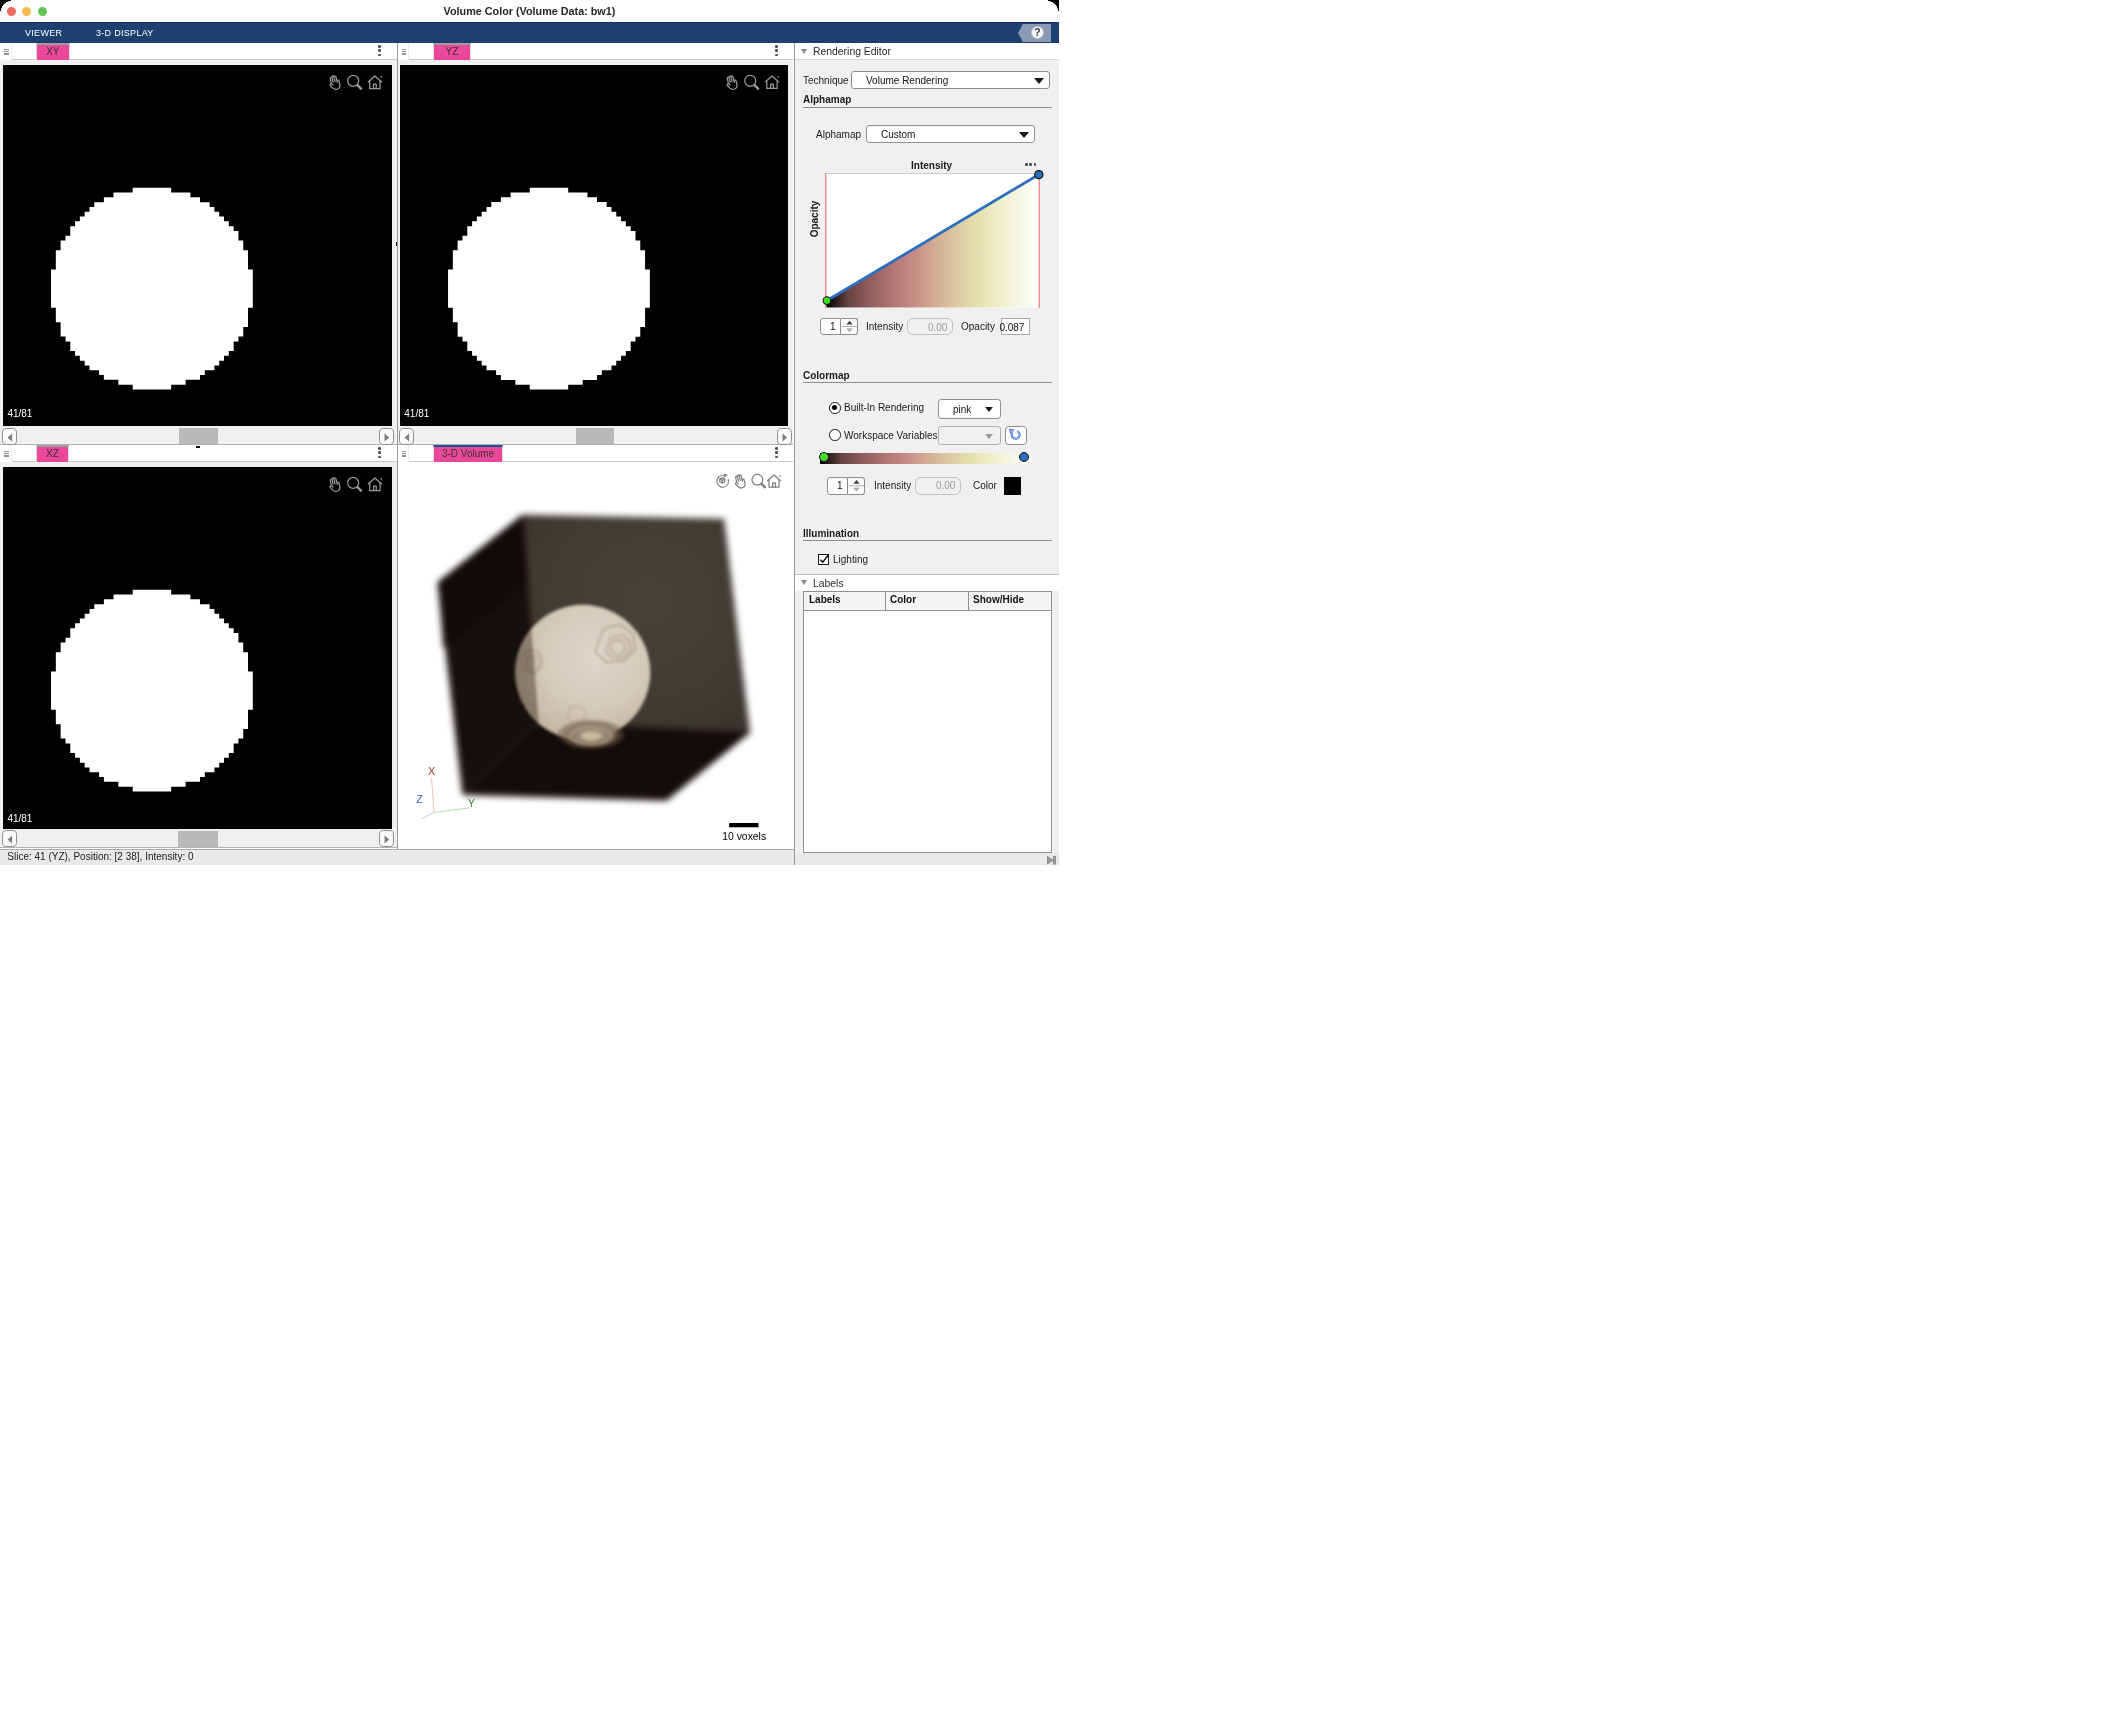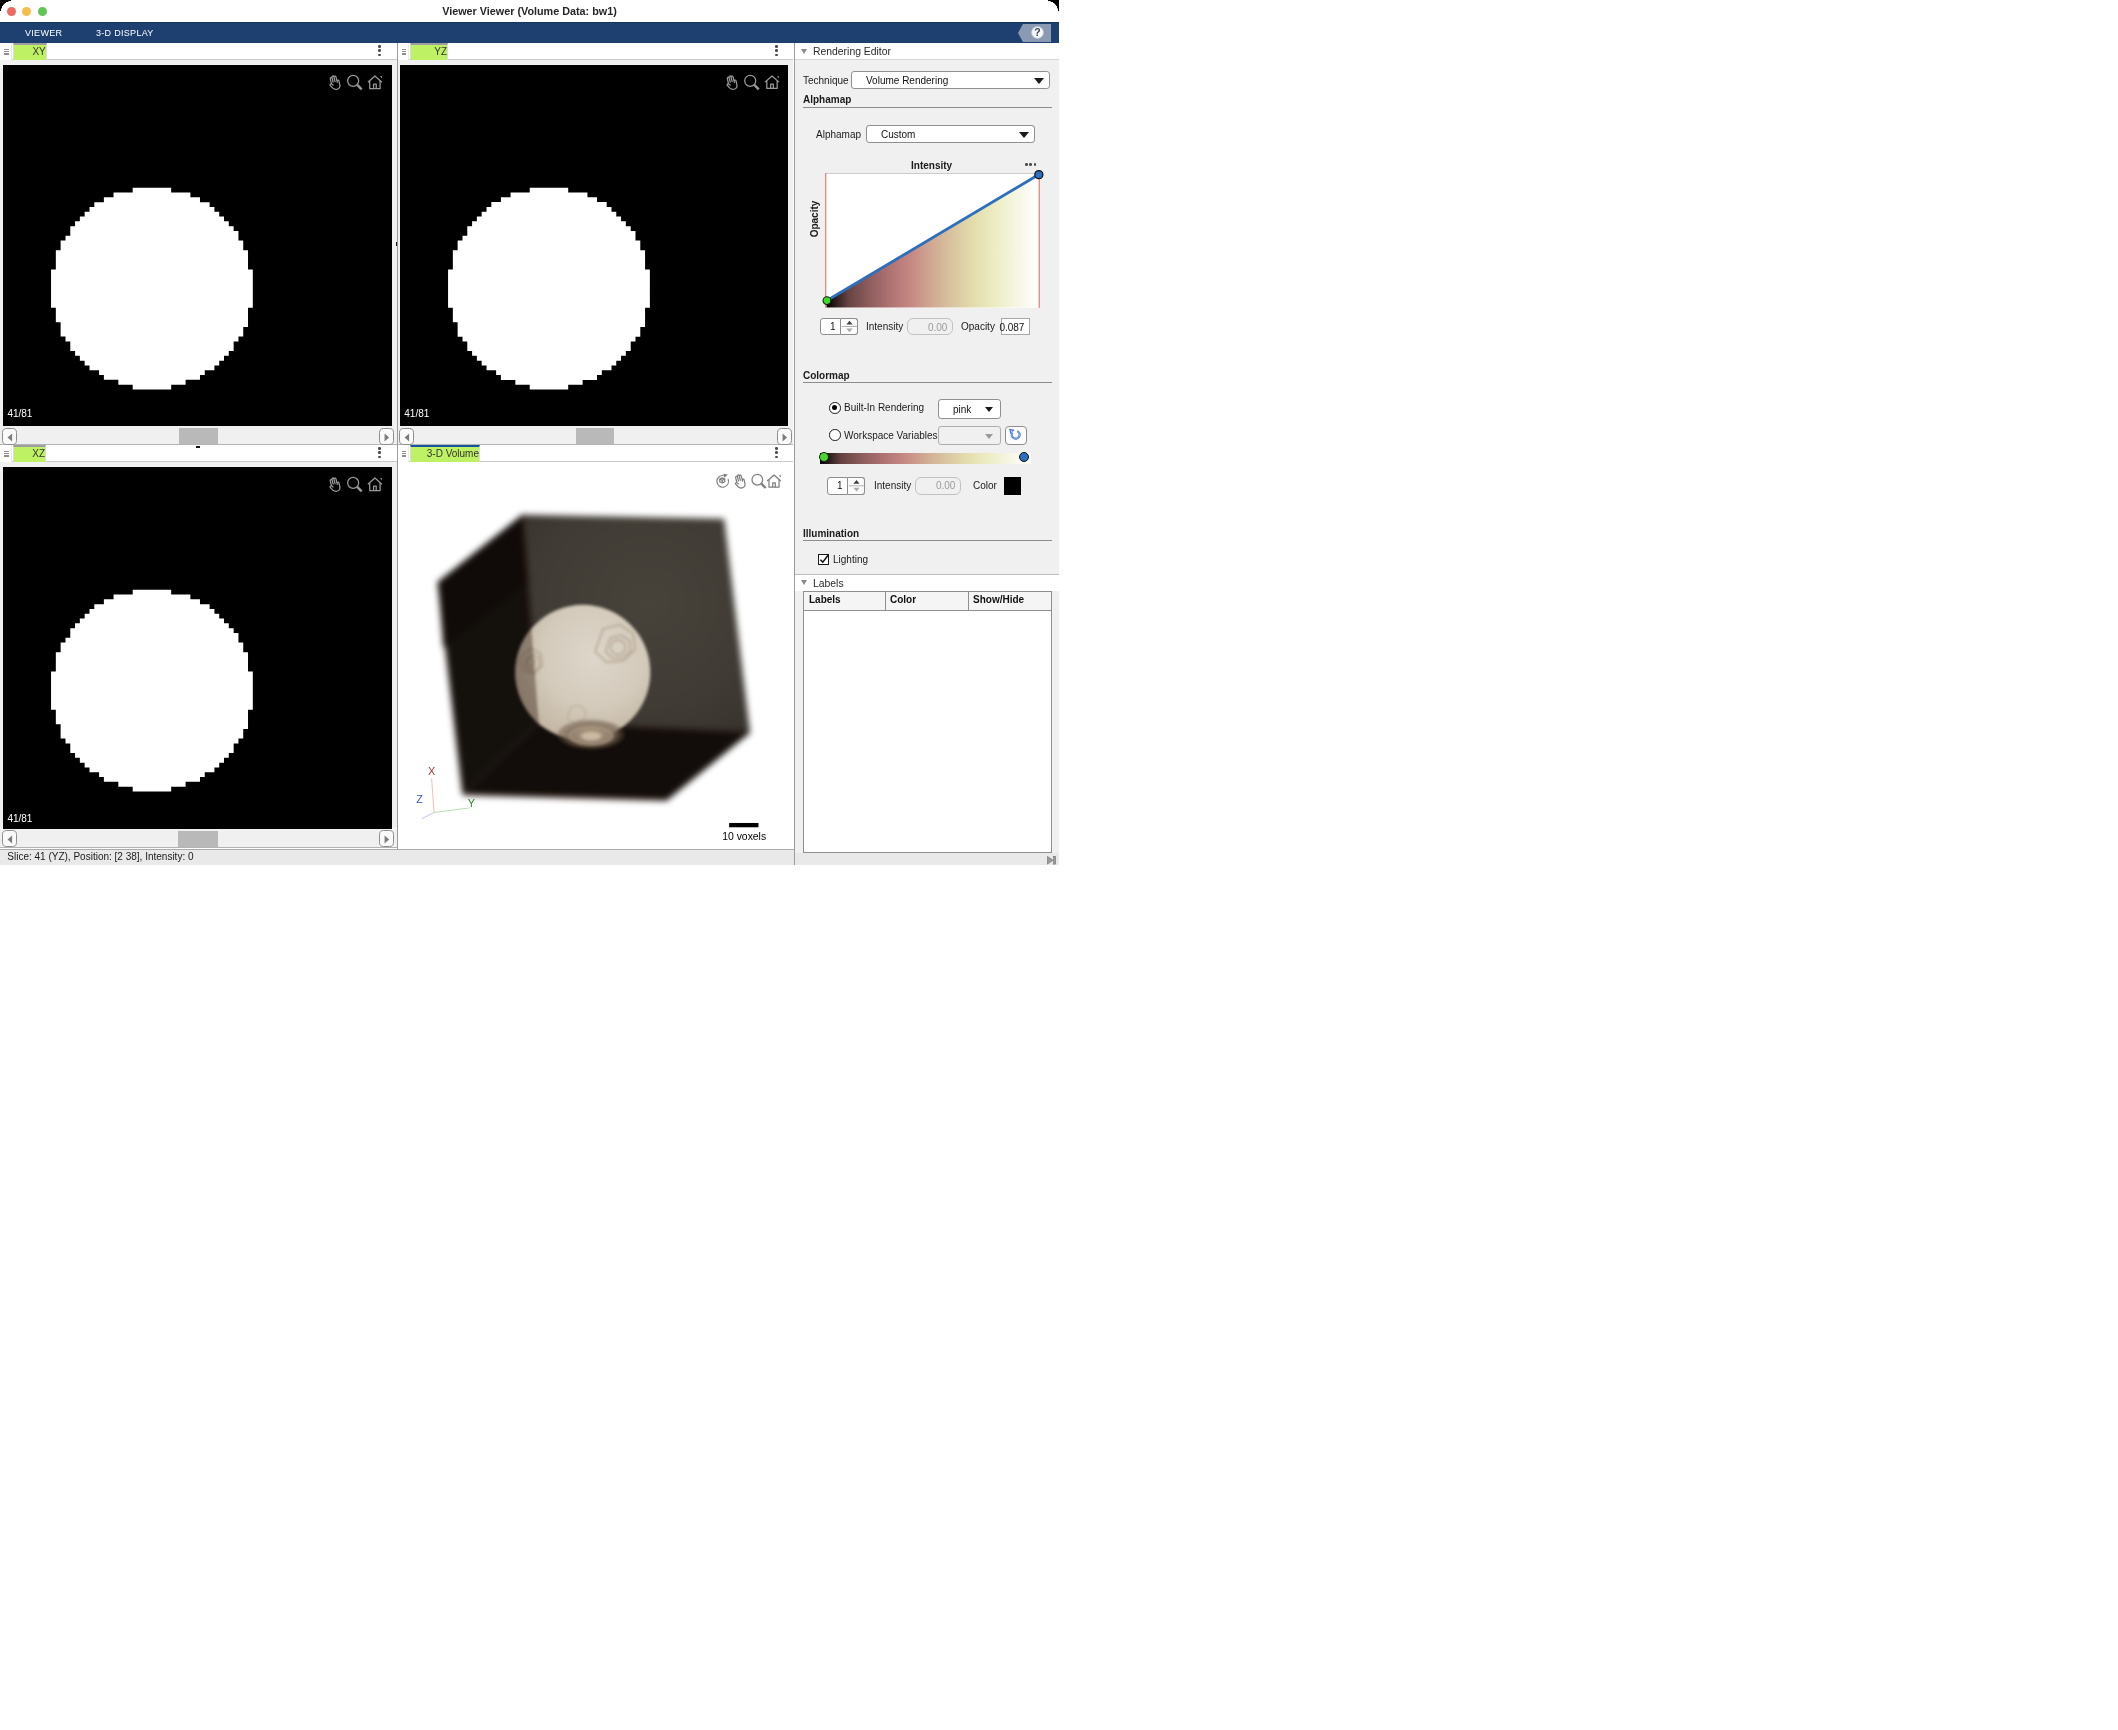--- a/index.html
+++ b/index.html
@@ -11,21 +11,21 @@
 .tl { width:9px; height:9px; border-radius:50%; top:6.5px; }
 #title { width:100%; text-align:center; top:5px; font-size:10.8px; font-weight:bold; color:#262626; }
 #toolstrip { left:0; top:22px; width:1059px; height:21px; background:#1d4071; color:#fff; font-size:9px; border-top:0.8px solid #16355e; }
 #toolstrip .tab1 { left:25px; top:5.4px; letter-spacing:0.3px; }
 #toolstrip .tab2 { left:96px; top:5.4px; letter-spacing:0.3px; }
 
 #helpbtn { left:1018px; top:24px; width:33px; height:18px; background:#8a9ab3; clip-path:polygon(15% 0,100% 0,100% 100%,15% 100%,0 50%); }
 #helpbtn .circ { left:13px; top:2.3px; width:13px; height:13px; border-radius:50%; background:#f5f7f9; border:0.8px solid #b9c2cf; color:#39414d; font-weight:bold; font-size:10.4px; text-align:center; line-height:12.4px; }
 
 .tabstrip { background:#fff; border-bottom:0.8px solid #c9c9c9; }
-.tab { position:absolute; background:#bef264; border-top:2.3px solid #9e9e9e; border-left:0.8px solid #dcdcdc; border-right:0.8px solid #dcdcdc; color:#333; font-size:10px; text-align:right; }
+.tab { position:absolute; background:#ec4899; border-top:2.3px solid #9e9e9e; border-left:0.8px solid #dcdcdc; border-right:0.8px solid #dcdcdc; color:#333; font-size:10px; text-align:center;margin-left:23px; }
 .handlebox { position:absolute; width:11.6px; background:#fff; border-right:0.8px solid #ececec; }
 .hicon { position:absolute; left:3.9px; width:4.3px; }
 .hicon i { display:block; height:0.8px; background:#909090; margin-bottom:1px; }
 .dots3 { position:absolute; width:3.1px; }
 .dots3 i { display:block; width:2.5px; height:2.5px; border-radius:50%; background:#4d4d4d; margin:0 auto 1.9px; }
 .blackpane { position:absolute; background:#000; }
 .slnum { position:absolute; color:#fff; font-size:10px; }
 .sb { position:absolute; background:#f0f0f0; }
 .sbbtn { position:absolute; width:15px; height:16.6px; background:#fafafa; border:1.2px solid #8d8d8d; border-radius:4.6px; }
 .sbbtn svg { position:absolute; left:3.1px; top:3.5px; }
@@ -48,21 +48,21 @@
 </style>
 </head>
 <body>
 
 <div class="abs" id="titlebar"></div>
 <div class="abs" style="left:0; top:0; width:10.8px; height:10.8px; background:radial-gradient(circle at 100% 100%, rgba(0,0,0,0) 9.7px, #000 10px);"></div>
 <div class="abs" style="right:0; top:0; width:10.8px; height:10.8px; background:radial-gradient(circle at 0% 100%, rgba(0,0,0,0) 9.7px, #000 10px);"></div>
 <div class="abs tl" style="left:6.7px; background:#ed6b5f;"></div>
 <div class="abs tl" style="left:22px; background:#f4be4f;"></div>
 <div class="abs tl" style="left:38px; background:#61c554;"></div>
-<div class="abs" id="title">Viewer Viewer (Volume Data: bw1)</div>
+<div class="abs" id="title">Volume Color (Volume Data: bw1)</div>
 <div class="abs" id="toolstrip">
     <span class="abs tab1">VIEWER</span>
     <span class="abs tab2">3-D DISPLAY</span>
   </div>
 <div class="abs" id="helpbtn">
     <div class="abs circ">?</div>
   </div>
 
 <div class="abs tabstrip" style="left:0; top:43px; width:397px; height:17.4px;"></div>
 <div class="abs handlebox" style="left:0; top:43px; height:17.4px;"></div>

